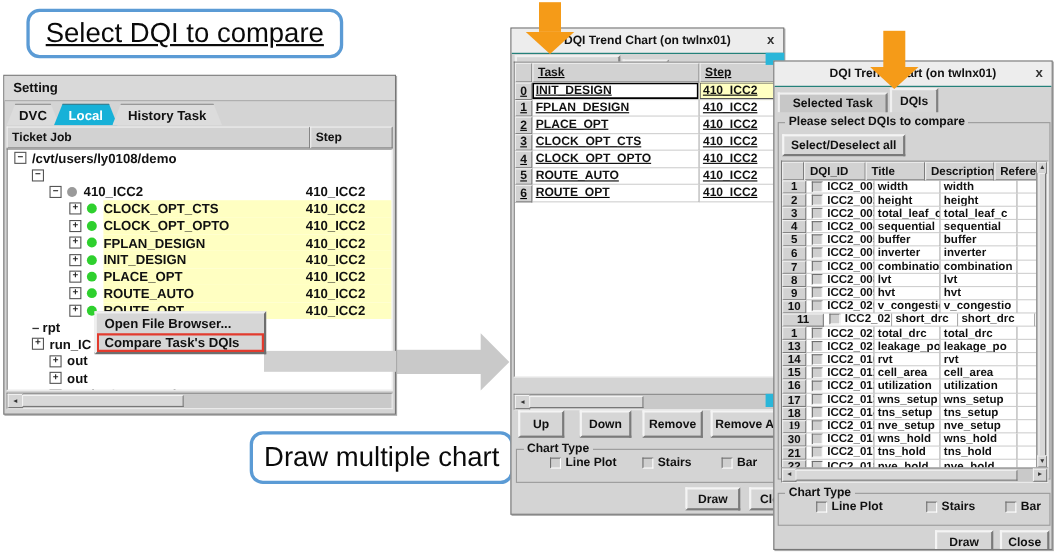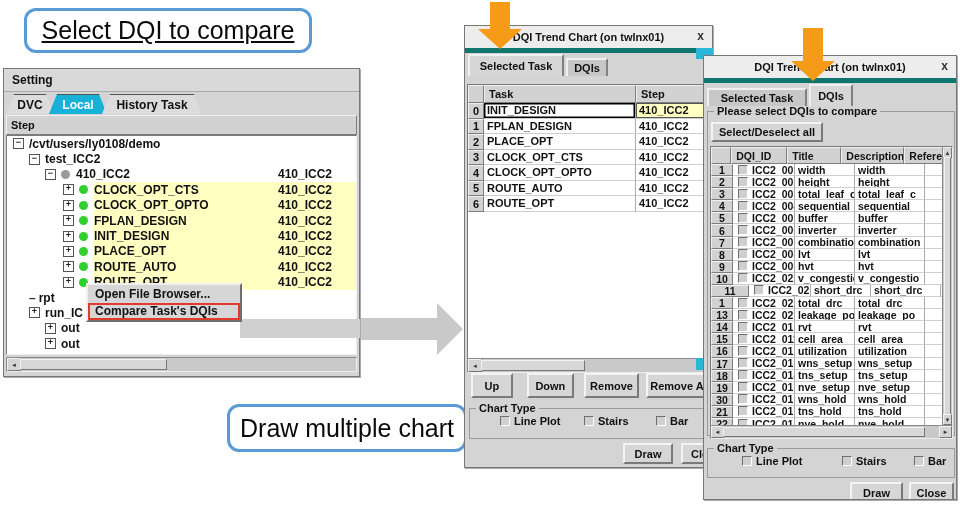--- a/index.html
+++ b/index.html
@@ -2,21 +2,21 @@
 <html><head>
 <meta charset="utf-8">
 <style>
   html,body{margin:0;padding:0;background:#fff;}
   body{font-family:"Liberation Sans","DejaVu Sans",sans-serif;}
   #canvas{position:relative;width:960px;height:509px;background:#fff;overflow:hidden;}
   .abs{position:absolute;box-sizing:border-box;}
   .callout{border:3px solid #5b9bd5;border-radius:12px;background:#fff;display:flex;align-items:center;justify-content:center;font-size:25px;color:#0a0a0a;white-space:nowrap;}
   .win{background:#d4d4d4;border:1px solid #777;box-shadow:1px 1px 0 #aaa;}
   .titlebar{height:22px;display:flex;align-items:center;justify-content:center;font-size:11px;font-weight:bold;position:relative;color:#111;}
-  .titlebar.light{background:#ededed;border-bottom:5px solid #0f766e;}
+  .titlebar.light{background:#ededed;border-bottom:1px solid #0f766e;}
   .close-x{position:absolute;right:8px;top:3px;font-size:12px;font-weight:bold;color:#333;cursor:default;}
   
   .raised{border:2px solid;border-color:#f4f4f4 #7a7a7a #7a7a7a #f4f4f4;background:#d6d6d6;}
   .btn{display:flex;align-items:center;justify-content:center;font-size:11px;font-weight:bold;color:#111;white-space:nowrap;}
   .hdrcell{background:#d2d2d2;border:1px solid;border-color:#f0f0f0 #7d7d7d #7d7d7d #f0f0f0;font-weight:bold;font-size:11px;display:flex;align-items:center;padding-left:4px;box-sizing:border-box;white-space:nowrap;overflow:hidden;color:#111;}
   
   #set-tabs{display:flex;align-items:flex-end;padding:2px 0 0 2px;height:22px;box-sizing:border-box;}
   .stab{clip-path:polygon(8px 0,calc(100% - 8px) 0,100% 100%,0 100%);height:19px;display:flex;align-items:center;justify-content:center;font-size:12px;font-weight:bold;background:#dcdcdc;color:#111;margin-right:-5px;border-top:1px solid #555;}
   .stab.active{background:#17b1d8;color:#fff;}
   
@@ -75,36 +75,33 @@
   <div class="abs callout" style="left:24px;top:8px;width:288px;height:45px;text-decoration:underline;">Select DQI to compare</div>
 
   <div class="abs win" id="setting" style="left:3px;top:68px;width:357px;height:309px;z-index:10;">
     <div class="titlebar" style="justify-content:flex-start;padding-left:8px;background:#d9d9d9;border-bottom:1px solid #aaa;font-size:12px;">Setting</div>
     <div id="set-tabs">
         <div class="stab" style="width: 48px;">DVC</div>
         <div class="stab active" style="width: 58px;">Local</div>
         <div class="stab" style="width: 100px;">History Task</div>
       </div>
     <div class="abs" style="left:2px;top:46px;right:2px;height:20px;display:flex;">
+      <div class="hdrcell" style="width:276px;">Ticket Job</div>
       <div class="hdrcell" style="flex:1;">Step</div>
     </div>
     <div id="tree">
         <div class="trow" style="padding-left: 6px;">
           <span class="texp">−</span>
           <div class="rowbody">
             <span class="tlabel">/cvt/users/ly0108/demo</span>
             <span class="tstep"></span>
           </div>
         </div>
         <div class="trow" style="padding-left: 22px;">
           <span class="texp">−</span>
-          <div class="rowbody">
-            <span class="tlabel">test_ICC2</span>
-            <span class="tstep"></span>
-          </div>
         </div>
         <div class="trow" style="padding-left: 38px;">
           <span class="texp">−</span>
           <span class="tdot gray"></span>
           <div class="rowbody">
             <span class="tlabel">410_ICC2</span>
             <span class="tstep">410_ICC2</span>
           </div>
         </div>
         <div class="trow" style="padding-left: 56px;">
@@ -212,32 +209,32 @@
         <span>Open File Browser...</span>
       </div>
       <div class="mitem red">
         <span>Compare Task's DQIs</span>
       </div>
     </div>
 
   <div class="abs fa-shaft" style="left:246px;top:318px;width:192px;height:22px;z-index:5;"></div>
   <div class="abs fa-head" style="left:437px;top:303px;z-index:5;"></div>
 
-  <div class="abs callout" style="left:227px;top:404px;width:240px;height:48px;">Draw multiple chart</div>
+  <div class="abs callout" style="left:227px;top:392px;width:240px;height:48px;">Draw multiple chart</div>
 
   <div class="abs win" id="w1" style="left:464px;top:25px;width:249px;height:443px;z-index:10;overflow:hidden;">
     <div class="titlebar light">
       <span>DQI Trend Chart (on twlnx01)</span>
       <span class="close-x">x</span>
     </div>
     <div class="wtabrow" id="w1-tabs">
         <div class="wtab active" style="width: 96px;">Selected Task</div>
         <div class="wtab" style="width: 42px;">DQIs</div>
       </div>
-    <div class="tablewrap" style="left:2px;top:58px;width:245px;height:285px;">
+    <div class="tablewrap" style="left:2px;top:30px;width:245px;height:285px;text-decoration:underline;">
       <div class="thead" id="w1-head" style="height: 18px;">
           <div class="hdrcell" style="width: 16px;"></div>
           <div class="hdrcell" style="width: 152px;">Task</div>
           <div class="hdrcell" style="flex: 1 1 0%;">Step</div>
         </div>
       <div id="w1-body">
           <div class="t1row">
             <div class="numcell" style="width: 16px;">0</div>
             <div class="tcell selcell" style="width: 152px;">INIT_DESIGN</div>
             <div class="tcell selstep" style="flex: 1 1 0%; border-right: none;">410_ICC2</div>
@@ -504,21 +501,21 @@
             <div class="numcell" style="width: 22px;">18</div>
             <div class="tcell" style="width: 62px;">
               <span class="cb"></span>
               <span>ICC2_014</span>
             </div>
             <div class="tcell" style="width: 60px;">tns_setup</div>
             <div class="tcell" style="width: 70px;">tns_setup</div>
             <div class="tcell" style="flex: 1 1 0%; border-right: none;"></div>
           </div>
           <div class="t2row">
-            <div class="numcell" style="width: 22px;">19</div>
+            <div class="numcell" style="width: 22px; font-family: Liberation Serif, serif;">19</div>
             <div class="tcell" style="width: 62px;">
               <span class="cb"></span>
               <span>ICC2_015</span>
             </div>
             <div class="tcell" style="width: 60px;">nve_setup</div>
             <div class="tcell" style="width: 70px;">nve_setup</div>
             <div class="tcell" style="flex: 1 1 0%; border-right: none;"></div>
           </div>
           <div class="t2row">
             <div class="numcell" style="width: 22px;">30</div>

